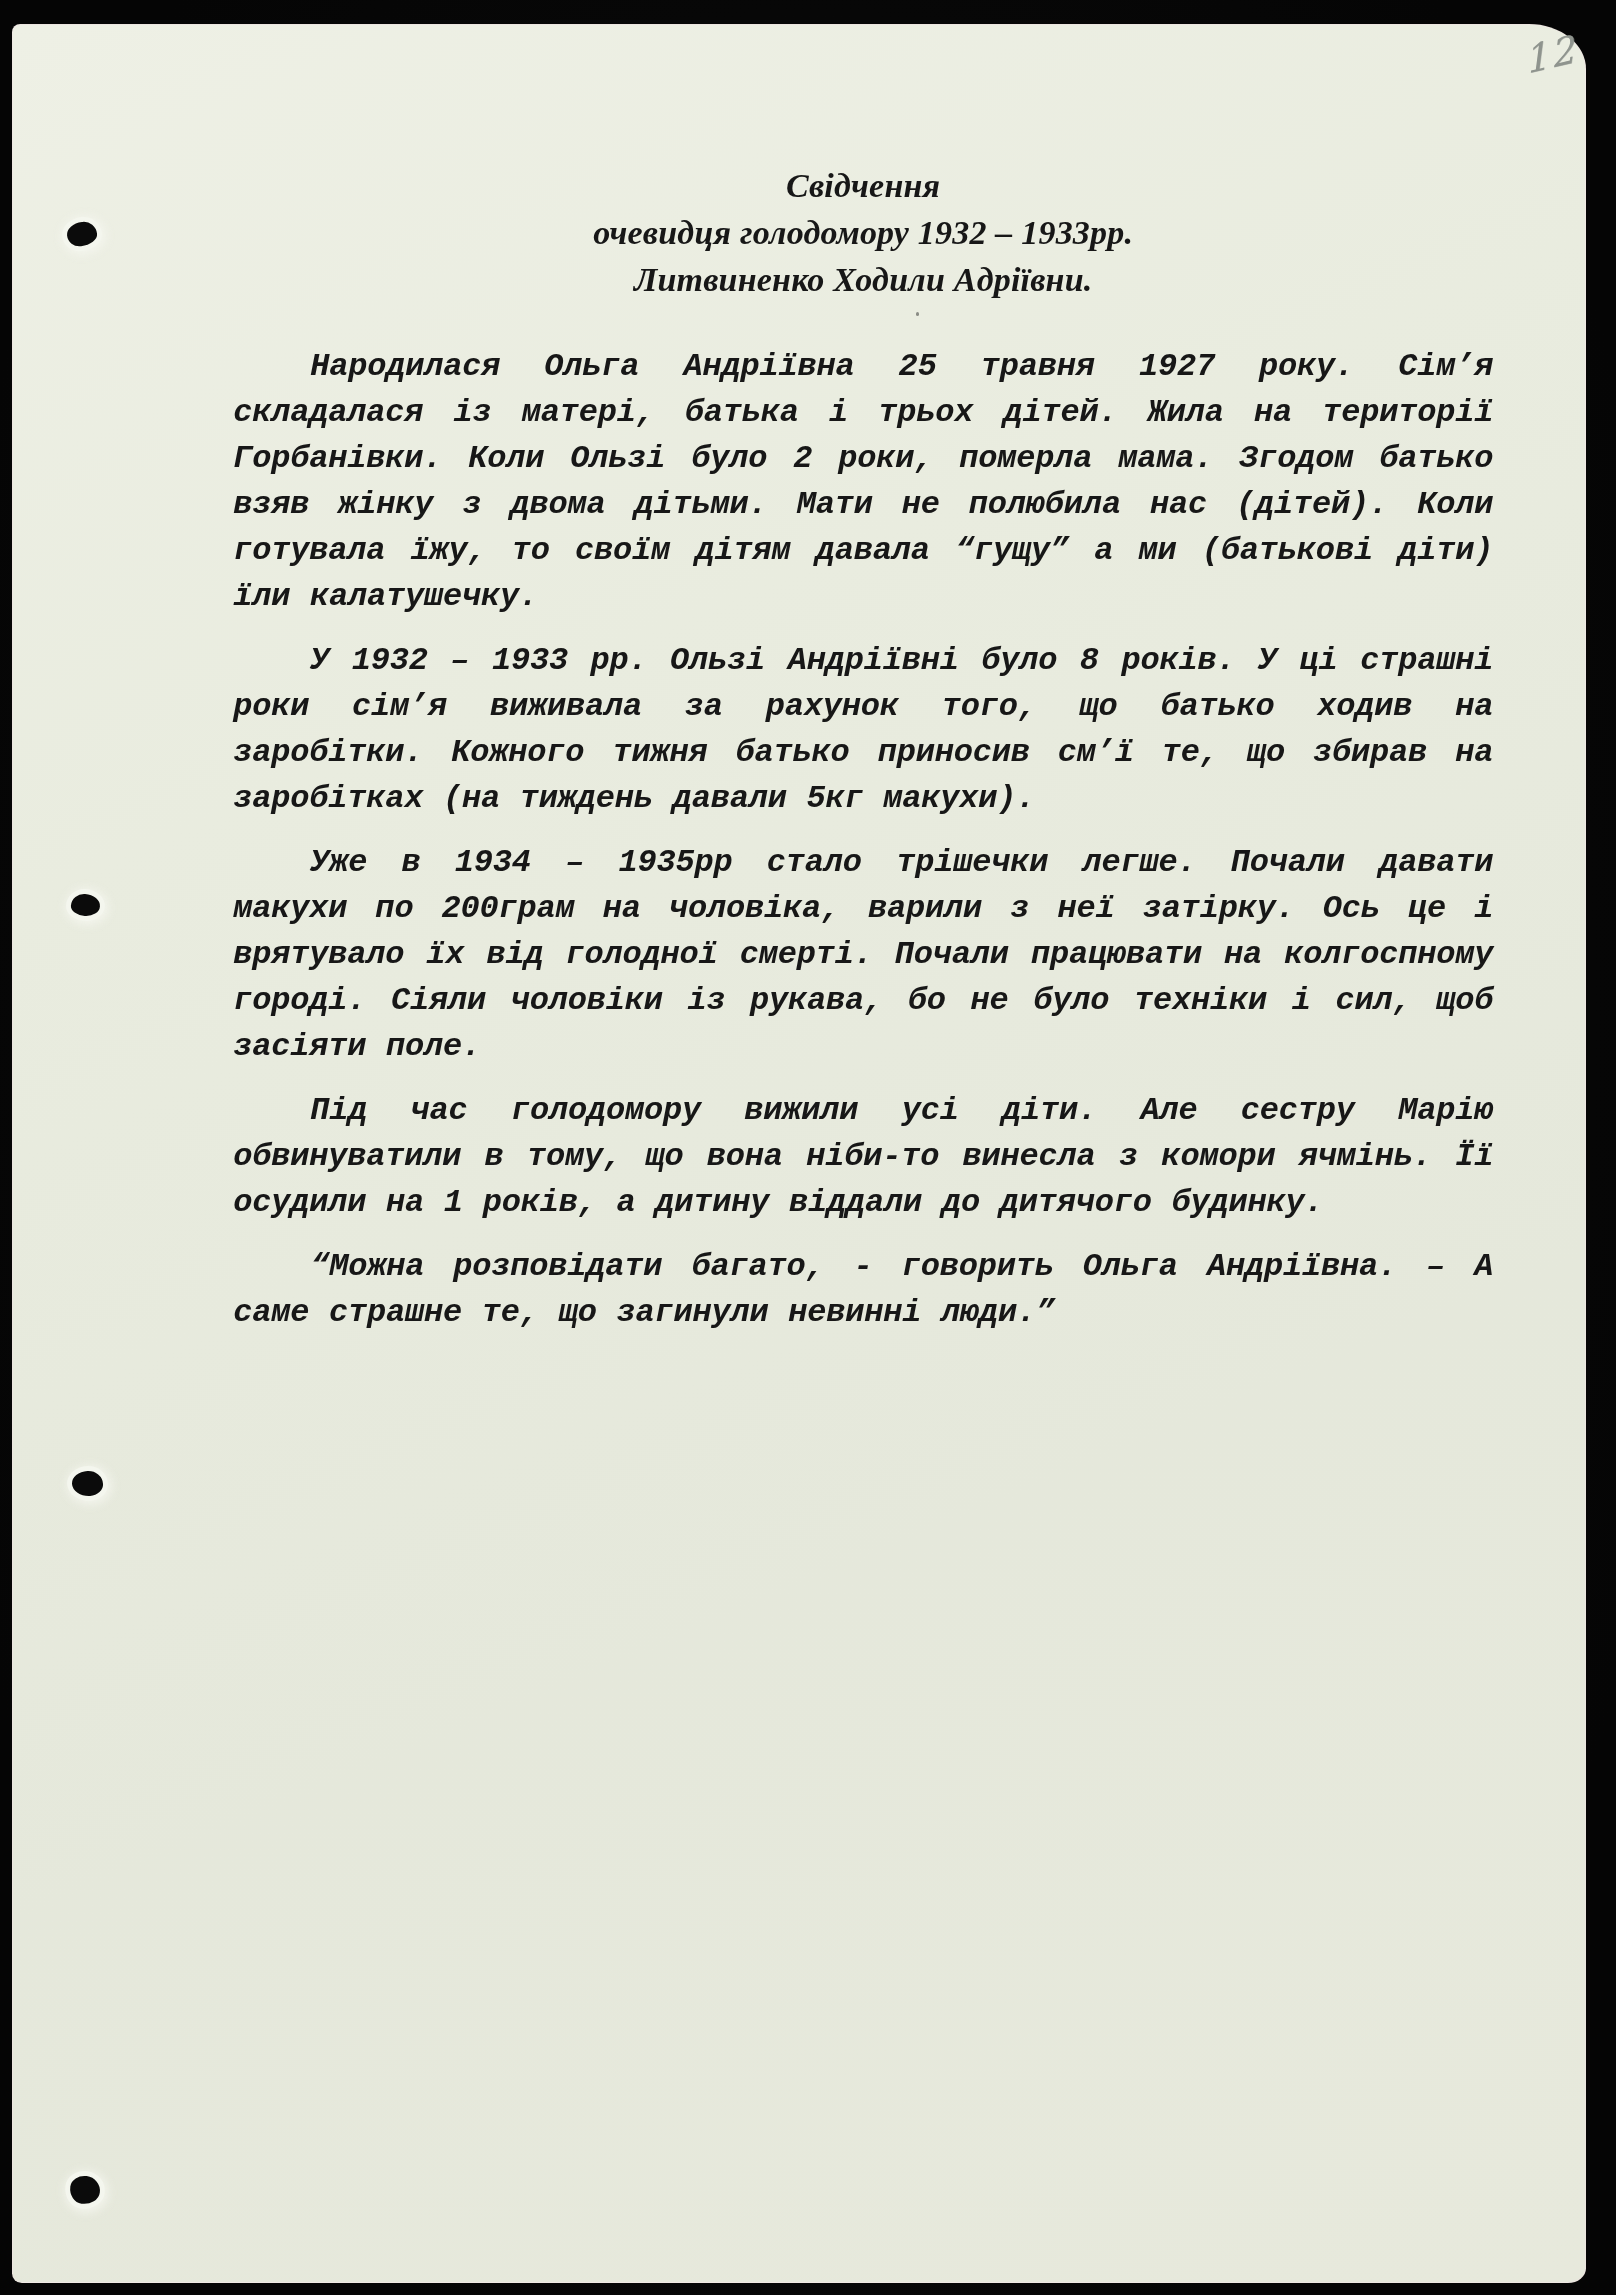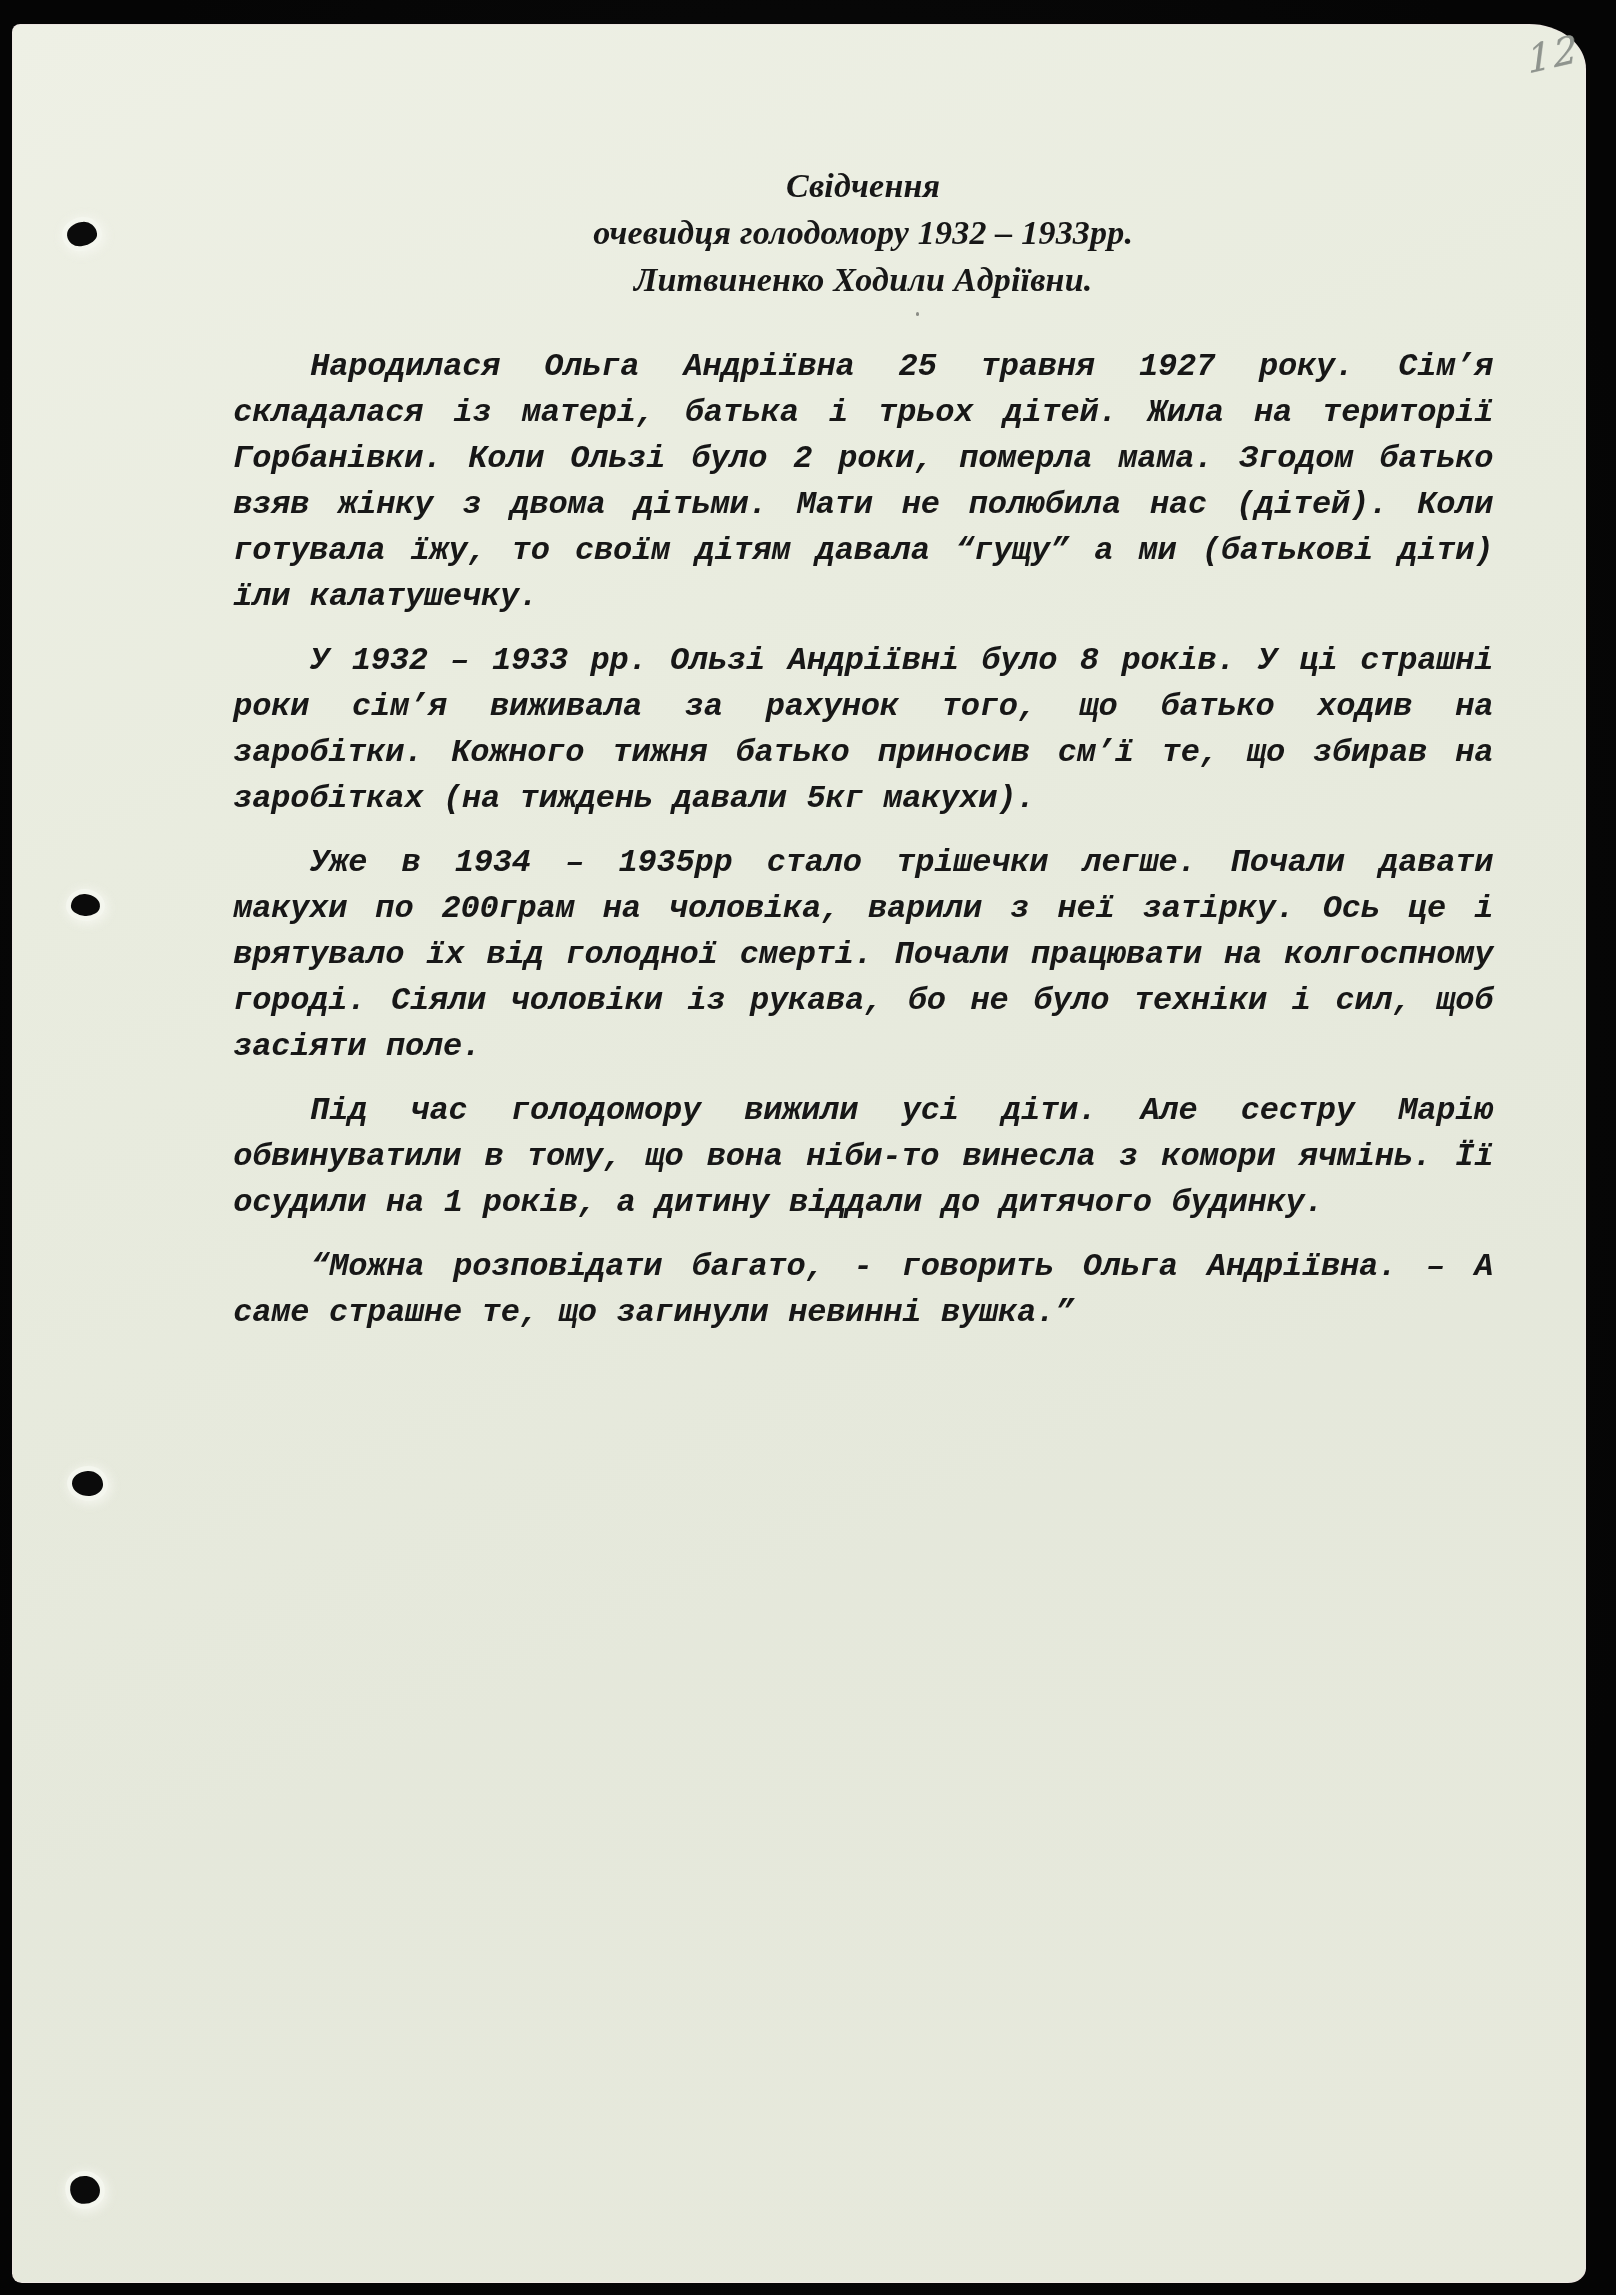--- a/index.html
+++ b/index.html
@@ -112,17 +112,17 @@
     <div class="title-block">
       <h1 class="title-line">Свідчення</h1>
       <div class="title-line">очевидця голодомору 1932 – 1933рр.</div>
       <div class="title-line">Литвиненко Ходили Адріївни.</div>
     </div>
 
     <p class="body-para">Народилася Ольга Андріївна 25 травня 1927 року. Сім’я складалася із матері, батька і трьох дітей. Жила на території Горбанівки. Коли Ользі було 2 роки, померла мама. Згодом батько взяв жінку з двома дітьми. Мати не полюбила нас (дітей). Коли готувала їжу, то своїм дітям давала “гущу” а ми (батькові діти) їли калатушечку.</p>
     <p class="body-para">У 1932 – 1933 рр. Ользі Андріївні було 8 років. У ці страшні роки сім’я виживала за рахунок того, що батько ходив на заробітки. Кожного тижня батько приносив см’ї те, що збирав на заробітках (на тиждень давали 5кг макухи).</p>
     <p class="body-para">Уже в 1934 – 1935рр стало трішечки легше. Почали давати макухи по 200грам на чоловіка, варили з неї затірку. Ось це і врятувало їх від голодної смерті. Почали працювати на колгоспному городі. Сіяли чоловіки із рукава, бо не було техніки і сил, щоб засіяти поле.</p>
     <p class="body-para">Під час голодомору вижили усі діти. Але сестру Марію обвинуватили в тому, що вона ніби-то винесла з комори ячмінь. Її осудили на 1 років, а дитину віддали до дитячого будинку.</p>
-    <p class="body-para">“Можна розповідати багато, - говорить Ольга Андріївна. – А саме страшне те, що загинули невинні вушка.”</p>
+    <p class="body-para">“Можна розповідати багато, - говорить Ольга Андріївна. – А саме страшне те, що загинули невинні люди.”</p>
   </div>
 
 </div>
 
 
 </body></html>

